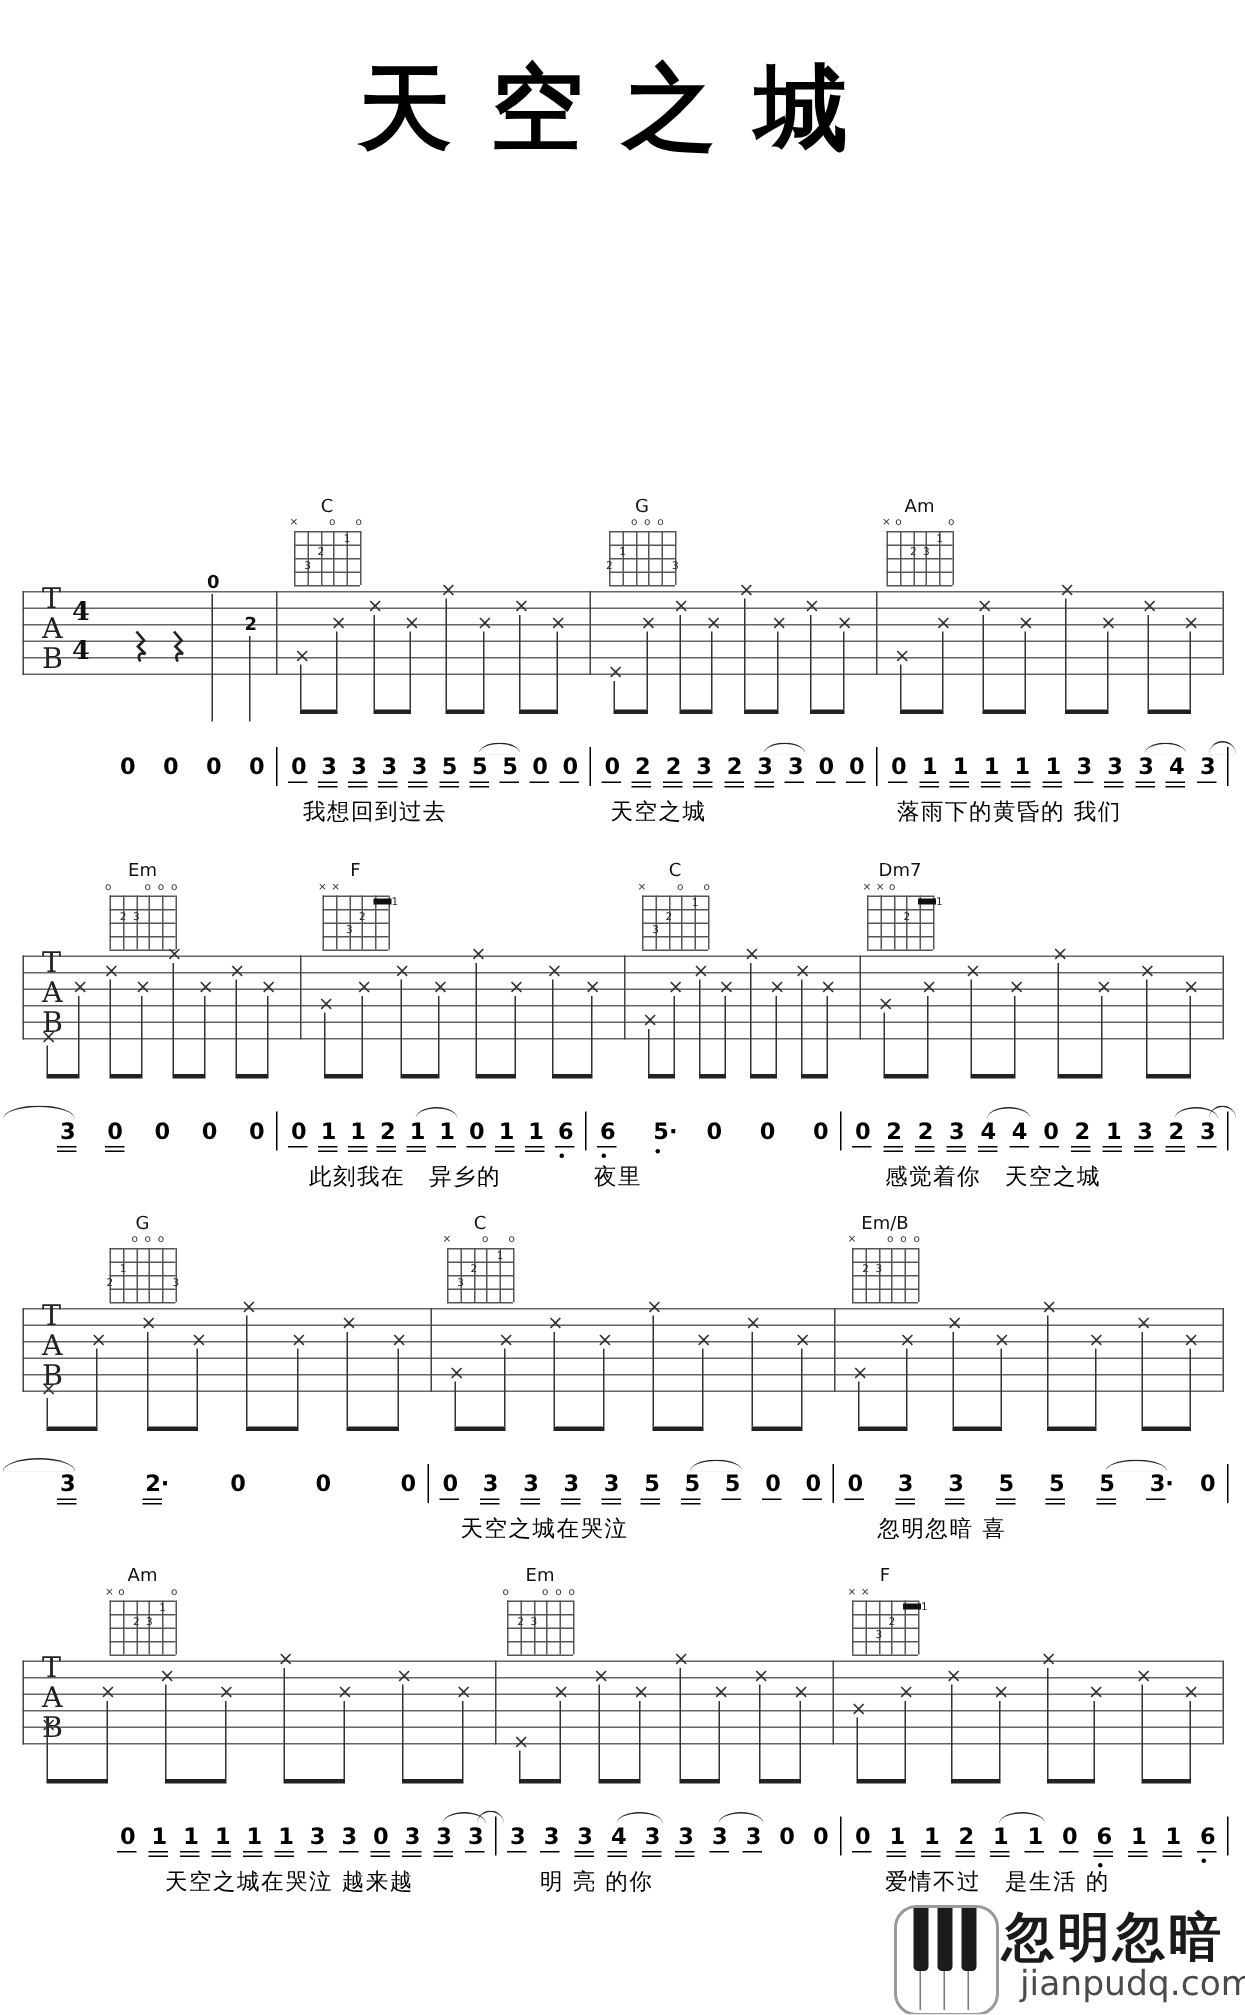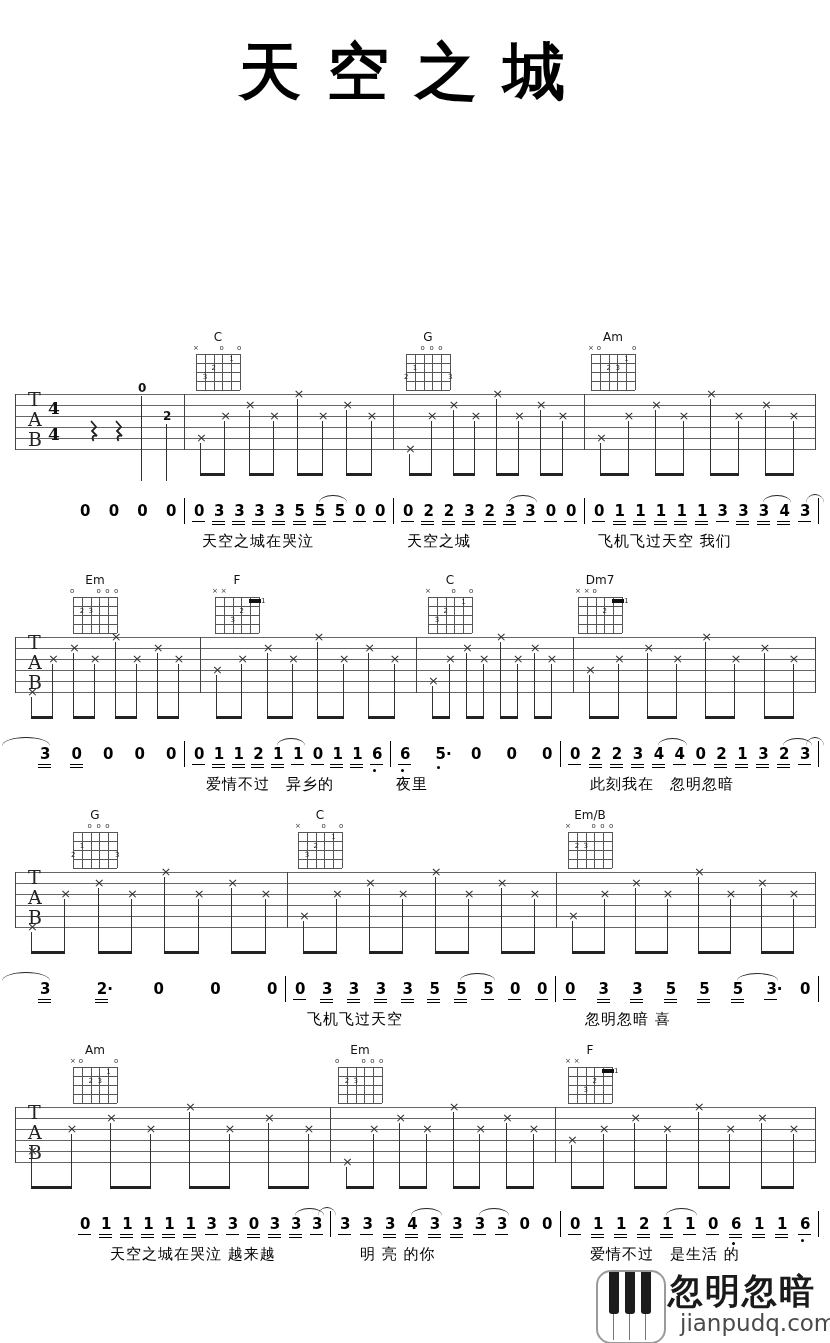--- a/index.html
+++ b/index.html
@@ -217,21 +217,21 @@
         <div class="jnote" style="left: 314.667px; top: 172px;">5</div>
         <div class="uline" style="left: 312.667px; top: 189px; width: 13px;"></div>
         <div class="uline" style="left: 312.667px; top: 192px; width: 13px;"></div>
         <div class="jnote" style="left: 334.778px; top: 172px;">5</div>
         <div class="uline" style="left: 332.778px; top: 189px; width: 13px;"></div>
         <div class="jnote" style="left: 354.889px; top: 172px;">0</div>
         <div class="uline" style="left: 352.889px; top: 189px; width: 13px;"></div>
         <div class="jnote" style="left: 375px; top: 172px;">0</div>
         <div class="uline" style="left: 373px; top: 189px; width: 13px;"></div>
         <div class="tie" style="left: 318.667px; top: 163px; width: 28.1111px; height: 7px;"></div>
-        <div class="lyric" style="left: 202px; top: 200px;">天空之城在哭泣</div>
+        <div class="lyric" style="left: 202px; top: 200px;">我想回到过去</div>
         <div class="jbar" style="left: 393px; top: 166px; height: 26px;"></div>
         <div class="jnote" style="left: 403px; top: 172px;">0</div>
         <div class="uline" style="left: 401px; top: 189px; width: 13px;"></div>
         <div class="jnote" style="left: 423.375px; top: 172px;">2</div>
         <div class="uline" style="left: 421.375px; top: 189px; width: 13px;"></div>
         <div class="uline" style="left: 421.375px; top: 192px; width: 13px;"></div>
         <div class="jnote" style="left: 443.75px; top: 172px;">2</div>
         <div class="uline" style="left: 441.75px; top: 189px; width: 13px;"></div>
         <div class="uline" style="left: 441.75px; top: 192px; width: 13px;"></div>
         <div class="jnote" style="left: 464.125px; top: 172px;">3</div>
@@ -278,21 +278,21 @@
         <div class="jnote" style="left: 758.8px; top: 172px;">3</div>
         <div class="uline" style="left: 756.8px; top: 189px; width: 13px;"></div>
         <div class="uline" style="left: 756.8px; top: 192px; width: 13px;"></div>
         <div class="jnote" style="left: 779.4px; top: 172px;">4</div>
         <div class="uline" style="left: 777.4px; top: 189px; width: 13px;"></div>
         <div class="uline" style="left: 777.4px; top: 192px; width: 13px;"></div>
         <div class="jnote" style="left: 800px; top: 172px;">3</div>
         <div class="uline" style="left: 798px; top: 189px; width: 13px;"></div>
         <div class="tie" style="left: 762.8px; top: 163px; width: 28.6px; height: 7px;"></div>
         <div class="tie" style="left: 806px; top: 162px; width: 18px; height: 8px; border-right: none;"></div>
-        <div class="lyric" style="left: 598px; top: 200px;">飞机飞过天空 我们</div>
+        <div class="lyric" style="left: 598px; top: 200px;">落雨下的黄昏的 我们</div>
       </div>
       <div class="abs" style="left: 0px; top: 575px; width: 830px; height: 243px;">
         <div class="chord" style="left: 67px; top: 0px;">
           <div class="cname">Em</div>
           <div class="gline-v" style="left: 6px; top: 22px; height: 36px;"></div>
           <div class="marker" style="left: 3px; top: 13px;">o</div>
           <div class="gline-v" style="left: 14.8px; top: 22px; height: 36px;"></div>
           <div class="gline-v" style="left: 23.6px; top: 22px; height: 36px;"></div>
           <div class="gline-v" style="left: 32.4px; top: 22px; height: 36px;"></div>
           <div class="marker" style="left: 29.4px; top: 13px;">o</div>
@@ -494,21 +494,21 @@
         <div class="jnote" style="left: 332.444px; top: 172px;">1</div>
         <div class="uline" style="left: 330.444px; top: 189px; width: 13px;"></div>
         <div class="uline" style="left: 330.444px; top: 192px; width: 13px;"></div>
         <div class="jnote" style="left: 352.222px; top: 172px;">1</div>
         <div class="uline" style="left: 350.222px; top: 189px; width: 13px;"></div>
         <div class="uline" style="left: 350.222px; top: 192px; width: 13px;"></div>
         <div class="jnote" style="left: 372px; top: 172px;">6</div>
         <div class="uline" style="left: 370px; top: 189px; width: 13px;"></div>
         <div class="jnote octdot" style="left: 373px; top: 194px; width: 3px; height: 3px; background: rgb(0, 0, 0); border-radius: 50%;"></div>
         <div class="tie" style="left: 277.111px; top: 163px; width: 27.7778px; height: 7px;"></div>
-        <div class="lyric" style="left: 206px; top: 200px;">爱情不过　异乡的</div>
+        <div class="lyric" style="left: 206px; top: 200px;">此刻我在　异乡的</div>
         <div class="jbar" style="left: 390px; top: 166px; height: 26px;"></div>
         <div class="jnote" style="left: 400px; top: 172px;">6</div>
         <div class="uline" style="left: 398px; top: 189px; width: 13px;"></div>
         <div class="jnote octdot" style="left: 401px; top: 194px; width: 3px; height: 3px; background: rgb(0, 0, 0); border-radius: 50%;"></div>
         <div class="jnote" style="left: 435.5px; top: 172px;">5·</div>
         <div class="jnote octdot" style="left: 436.5px; top: 191px; width: 3px; height: 3px; background: rgb(0, 0, 0); border-radius: 50%;"></div>
         <div class="jnote" style="left: 471px; top: 172px;">0</div>
         <div class="jnote" style="left: 506.5px; top: 172px;">0</div>
         <div class="jnote" style="left: 542px; top: 172px;">0</div>
         <div class="lyric" style="left: 396px; top: 200px;">夜里</div>
@@ -542,21 +542,21 @@
         <div class="uline" style="left: 756.182px; top: 189px; width: 13px;"></div>
         <div class="uline" style="left: 756.182px; top: 192px; width: 13px;"></div>
         <div class="jnote" style="left: 779.091px; top: 172px;">2</div>
         <div class="uline" style="left: 777.091px; top: 189px; width: 13px;"></div>
         <div class="uline" style="left: 777.091px; top: 192px; width: 13px;"></div>
         <div class="jnote" style="left: 800px; top: 172px;">3</div>
         <div class="uline" style="left: 798px; top: 189px; width: 13px;"></div>
         <div class="tie" style="left: 657.636px; top: 163px; width: 28.9091px; height: 7px;"></div>
         <div class="tie" style="left: 783.091px; top: 163px; width: 28.9091px; height: 7px;"></div>
         <div class="tie" style="left: 806px; top: 162px; width: 18px; height: 8px; border-right: none;"></div>
-        <div class="lyric" style="left: 590px; top: 200px;">此刻我在　忽明忽暗</div>
+        <div class="lyric" style="left: 590px; top: 200px;">感觉着你　天空之城</div>
       </div>
       <div class="abs" style="left: 0px; top: 810px; width: 830px; height: 243px;">
         <div class="chord" style="left: 67px; top: 0px;">
           <div class="cname">G</div>
           <div class="gline-v" style="left: 6px; top: 22px; height: 36px;"></div>
           <div class="gline-v" style="left: 14.8px; top: 22px; height: 36px;"></div>
           <div class="gline-v" style="left: 23.6px; top: 22px; height: 36px;"></div>
           <div class="marker" style="left: 20.6px; top: 13px;">o</div>
           <div class="gline-v" style="left: 32.4px; top: 22px; height: 36px;"></div>
           <div class="marker" style="left: 29.4px; top: 13px;">o</div>
@@ -716,21 +716,21 @@
         <div class="jnote" style="left: 456.333px; top: 172px;">5</div>
         <div class="uline" style="left: 454.333px; top: 189px; width: 13px;"></div>
         <div class="uline" style="left: 454.333px; top: 192px; width: 13px;"></div>
         <div class="jnote" style="left: 483.222px; top: 172px;">5</div>
         <div class="uline" style="left: 481.222px; top: 189px; width: 13px;"></div>
         <div class="jnote" style="left: 510.111px; top: 172px;">0</div>
         <div class="uline" style="left: 508.111px; top: 189px; width: 13px;"></div>
         <div class="jnote" style="left: 537px; top: 172px;">0</div>
         <div class="uline" style="left: 535px; top: 189px; width: 13px;"></div>
         <div class="tie" style="left: 460.333px; top: 163px; width: 34.8889px; height: 7px;"></div>
-        <div class="lyric" style="left: 307px; top: 200px;">飞机飞过天空</div>
+        <div class="lyric" style="left: 307px; top: 200px;">天空之城在哭泣</div>
         <div class="jbar" style="left: 555px; top: 166px; height: 26px;"></div>
         <div class="jbar" style="left: 818px; top: 166px; height: 26px;"></div>
         <div class="jnote" style="left: 565px; top: 172px;">0</div>
         <div class="uline" style="left: 563px; top: 189px; width: 13px;"></div>
         <div class="jnote" style="left: 598.571px; top: 172px;">3</div>
         <div class="uline" style="left: 596.571px; top: 189px; width: 13px;"></div>
         <div class="uline" style="left: 596.571px; top: 192px; width: 13px;"></div>
         <div class="jnote" style="left: 632.143px; top: 172px;">3</div>
         <div class="uline" style="left: 630.143px; top: 189px; width: 13px;"></div>
         <div class="uline" style="left: 630.143px; top: 192px; width: 13px;"></div>

